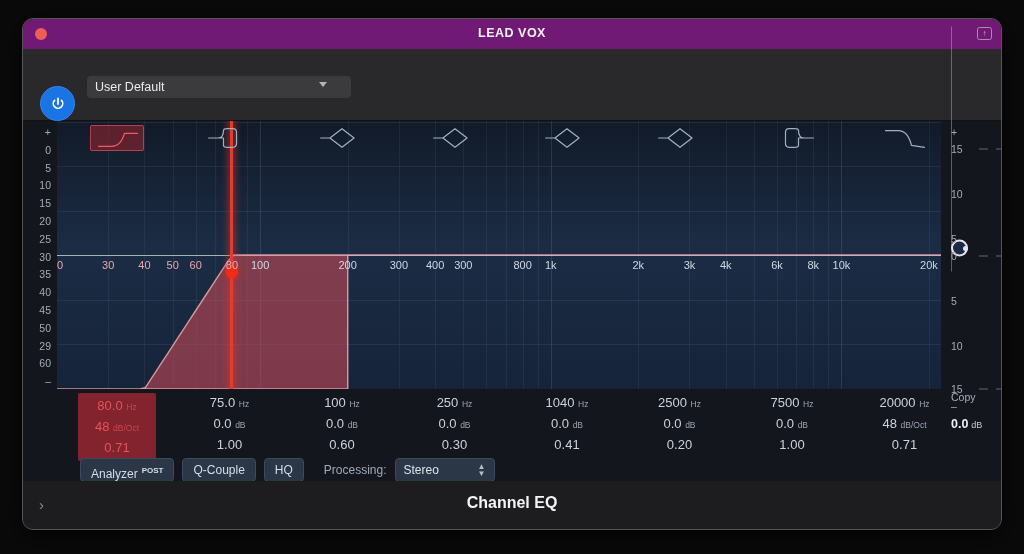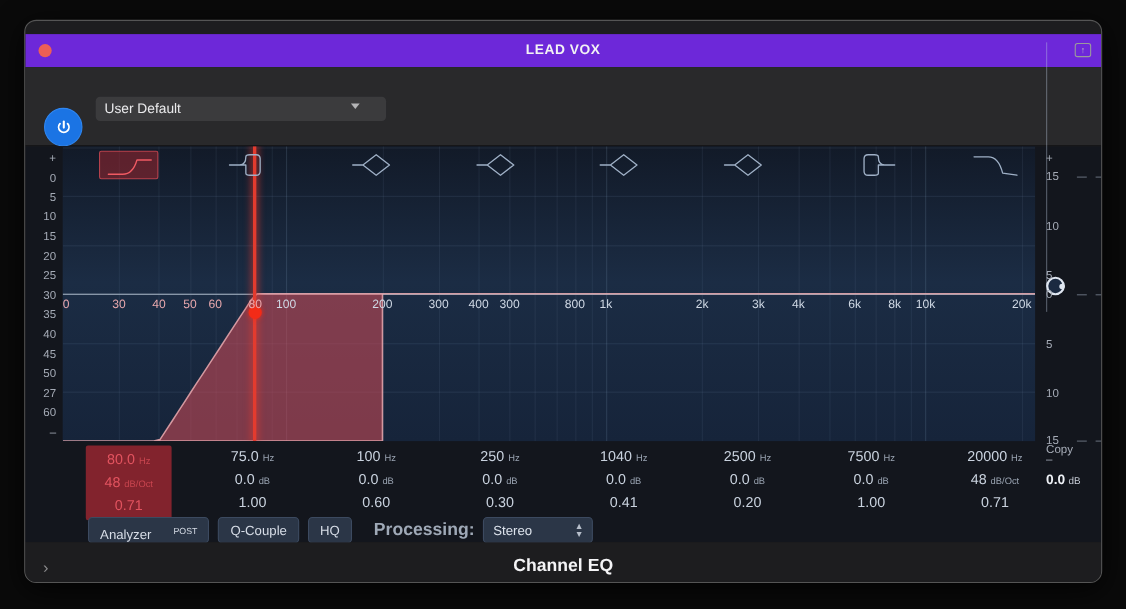--- a/index.html
+++ b/index.html
@@ -18,22 +18,21 @@
     border-radius: 11px;
     border: 1px solid #555;
     overflow: hidden;
     box-shadow: 0 6px 26px rgba(0,0,0,0.75);
   }
 
   
   .titlebar {
     position: relative;
     height: 30px;
-    background: #6d28d9;
-    margin-top: 12px;
+    background: #701a75;
   }
   .close-btn {
     position: absolute; left: 12px; top: 9px;
     width: 12px; height: 12px; border-radius: 50%;
     background: #ec5f56;
   }
   .window-title {
     position: absolute; left: 0; right: 0; top: 7px;
     text-align: center;
     color: #f2f2f4;
@@ -271,22 +270,22 @@
     border: 1px solid #3c4a60;
     border-radius: 4px;
     color: #d7dde7;
     font-size: 12px;
     font-family: "Liberation Sans", sans-serif;
     padding: 4px 10px;
     height: 24px;
     line-height: 15px;
     cursor: pointer;
   }
-  .ctl-btn sup { font-size: 8px; font-weight: normal; margin-left: 20px; }
-  .proc-label { color: #9fa9b7; font-size: 16px; margin-left: 12px; font-weight: bold; }
+  .ctl-btn sup { font-size: 8px; font-weight: bold; margin-left: 4px; }
+  .proc-label { color: #9fa9b7; font-size: 12px; margin-left: 12px; }
   .proc-select {
     position: relative;
     background: #2b3647;
     border: 1px solid #3c4a60;
     border-radius: 4px;
     color: #dde3ec;
     font-size: 12px;
     width: 100px; height: 24px;
     line-height: 22px;
     padding-left: 8px;
@@ -371,21 +370,21 @@
         <div style="top: 46.6px;">5</div>
         <div style="top: 64.4px;">10</div>
         <div style="top: 82.2px;">15</div>
         <div style="top: 100px;">20</div>
         <div style="top: 117.8px;">25</div>
         <div style="top: 135.6px;">30</div>
         <div style="top: 153.4px;">35</div>
         <div style="top: 171.2px;">40</div>
         <div style="top: 189px;">45</div>
         <div style="top: 206.8px;">50</div>
-        <div style="top: 224.6px;">27</div>
+        <div style="top: 224.6px;">29</div>
         <div style="top: 242.4px;">60</div>
         <div style="top: 260.2px;">–</div>
       </div>
 
     <div class="graph">
       <div id="grid-h">
           <div class="gline-h" style="top: 267.5px;"></div>
           <div class="gline-h" style="top: 223px;"></div>
           <div class="gline-h" style="top: 178.5px;"></div>
           <div class="gline-h zero" style="top: 134px;"></div>

